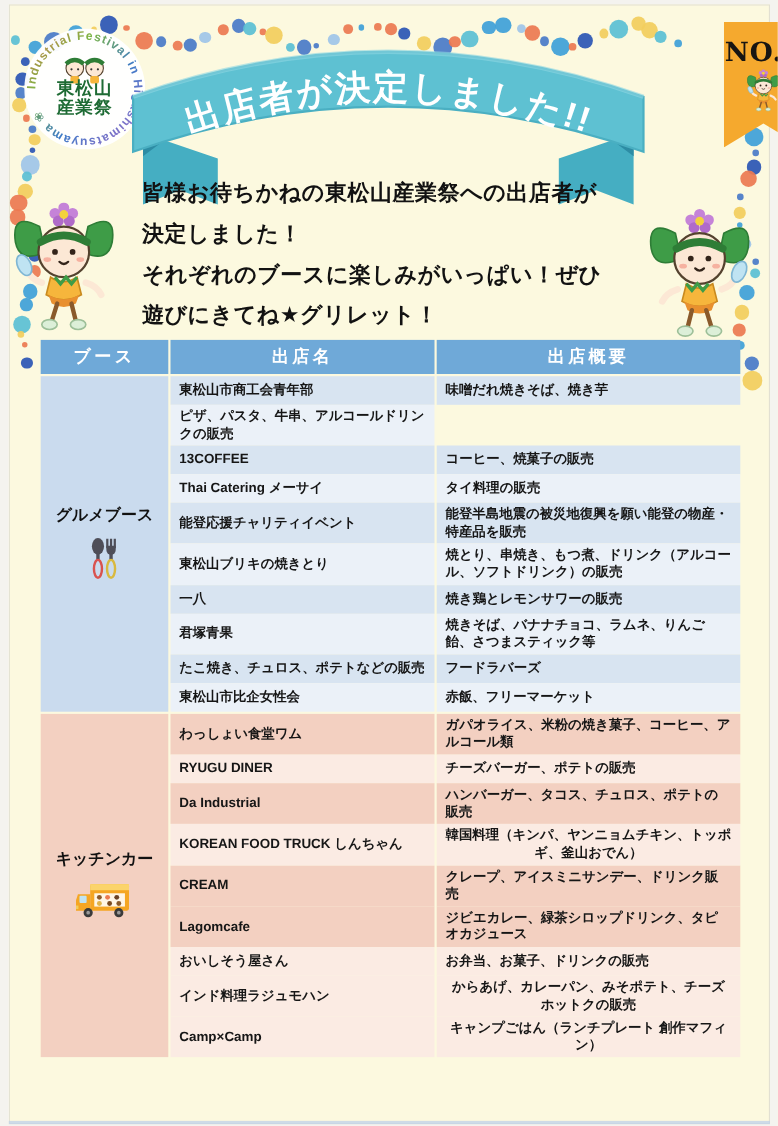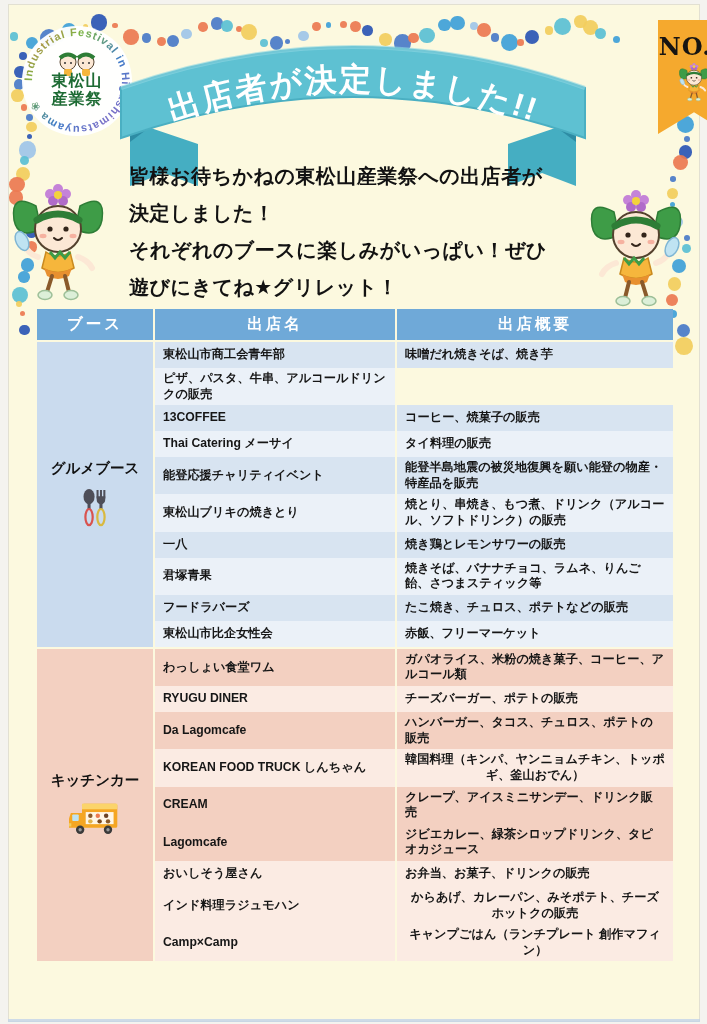--- a/index.html
+++ b/index.html
@@ -362,22 +362,22 @@
             </div>
             <div class="trow b-dark">
               <div class="cell name-cell">一八</div>
               <div class="cell summary-cell">焼き鶏とレモンサワーの販売</div>
             </div>
             <div class="trow b-light">
               <div class="cell name-cell">君塚青果</div>
               <div class="cell summary-cell">焼きそば、バナナチョコ、ラムネ、りんご飴、さつまスティック等</div>
             </div>
             <div class="trow b-dark">
+              <div class="cell summary-cell">たこ焼き、チュロス、ポテトなどの販売</div>
               <div class="cell name-cell">フードラバーズ</div>
-              <div class="cell summary-cell">たこ焼き、チュロス、ポテトなどの販売</div>
             </div>
             <div class="trow b-light">
               <div class="cell name-cell">東松山市比企女性会</div>
               <div class="cell summary-cell">赤飯、フリーマーケット</div>
             </div>
           </div>
         </div>
         <div class="tsection">
           <div class="booth-cell pink-booth">
             <div class="booth-label">キッチンカー</div>
@@ -403,21 +403,21 @@
           <div class="rows">
             <div class="trow p-dark">
               <div class="cell name-cell">わっしょい食堂ワム</div>
               <div class="cell summary-cell">ガパオライス、米粉の焼き菓子、コーヒー、アルコール類</div>
             </div>
             <div class="trow p-light">
               <div class="cell name-cell">RYUGU DINER</div>
               <div class="cell summary-cell">チーズバーガー、ポテトの販売</div>
             </div>
             <div class="trow p-dark">
-              <div class="cell name-cell">Da Lagomcafe</div>
+              <div class="cell name-cell">Da Industrial</div>
               <div class="cell summary-cell">ハンバーガー、タコス、チュロス、ポテトの販売</div>
             </div>
             <div class="trow p-light">
               <div class="cell name-cell">KOREAN FOOD TRUCK しんちゃん</div>
               <div class="cell summary-cell">韓国料理（キンパ、ヤンニョムチキン、トッポギ、釜山おでん）</div>
             </div>
             <div class="trow p-dark">
               <div class="cell name-cell">CREAM</div>
               <div class="cell summary-cell">クレープ、アイスミニサンデー、ドリンク販売</div>
             </div>

